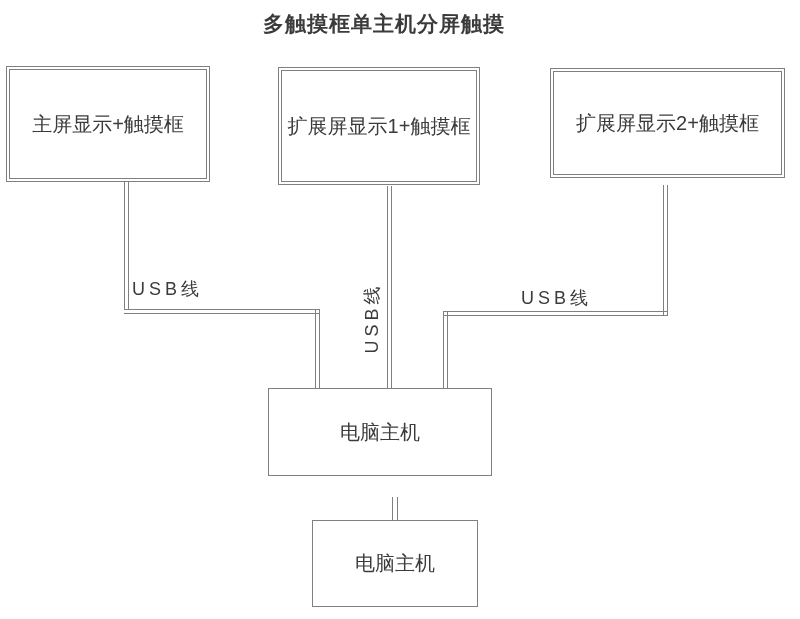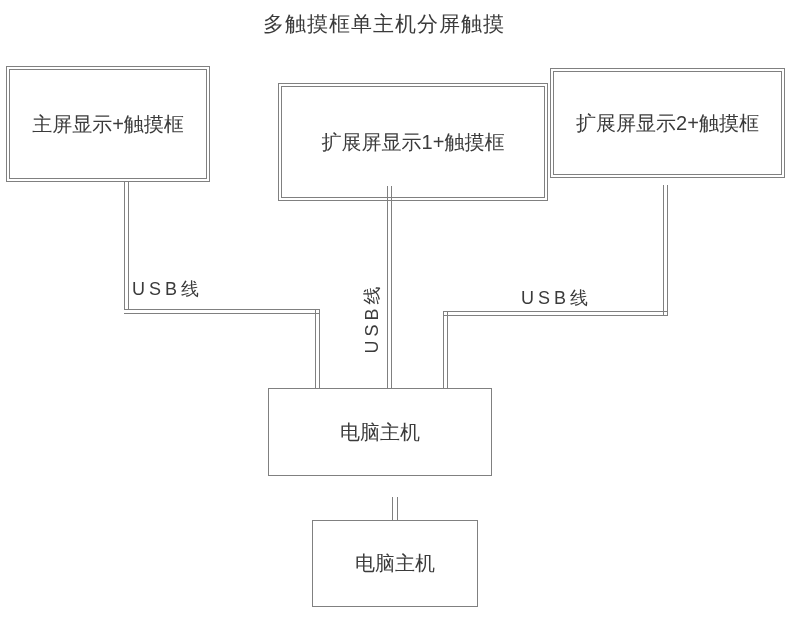--- a/index.html
+++ b/index.html
@@ -13,20 +13,21 @@
     width:800px;height:619px;
     background:var(--background);
     font-family:"Liberation Sans","DejaVu Sans",sans-serif;
     overflow:hidden;
   }
   .title{
     position:absolute;left:0;top:10px;width:768px;
     text-align:center;
     font-size:21px;letter-spacing:1px;
     color:var(--text);
+    font-weight:bold;
   }
   .node{
     position:absolute;
     display:flex;align-items:center;justify-content:center;
     border:1px solid var(--line);
     background:var(--background);
     color:var(--text);
     font-size:20px;
     box-sizing:border-box;
     text-align:center;
@@ -64,21 +65,21 @@
 <body>
 
 <div class="canvas">
 
   <div class="title">多触摸框单主机分屏触摸</div>
 
   <div class="node monitor" style="left:6px;top:66px;width:204px;height:116px;">
     <span class="monitor-label">主屏显示+触摸框</span>
   </div>
 
-  <div class="node monitor" style="left:278px;top:83px;width:270px;height:118px;">
+  <div class="node monitor" style="left:278px;top:67px;width:202px;height:118px;">
     <span class="monitor-label">扩展屏显示1+触摸框</span>
   </div>
 
   <div class="node monitor" style="left:550px;top:68px;width:235px;height:110px;">
     <span class="monitor-label">扩展屏显示2+触摸框</span>
   </div>
 
   <div>
     <div class="cable-v" style="left:124px;top:182px;height:128px;"></div>
     <div class="cable-h" style="left:124px;top:309px;width:196px;"></div>

